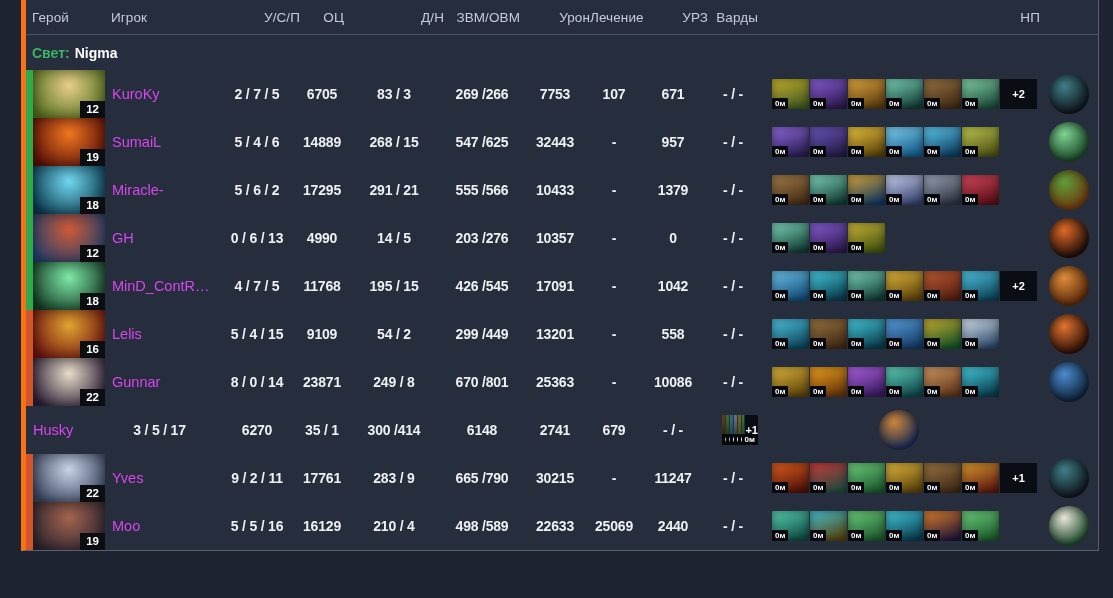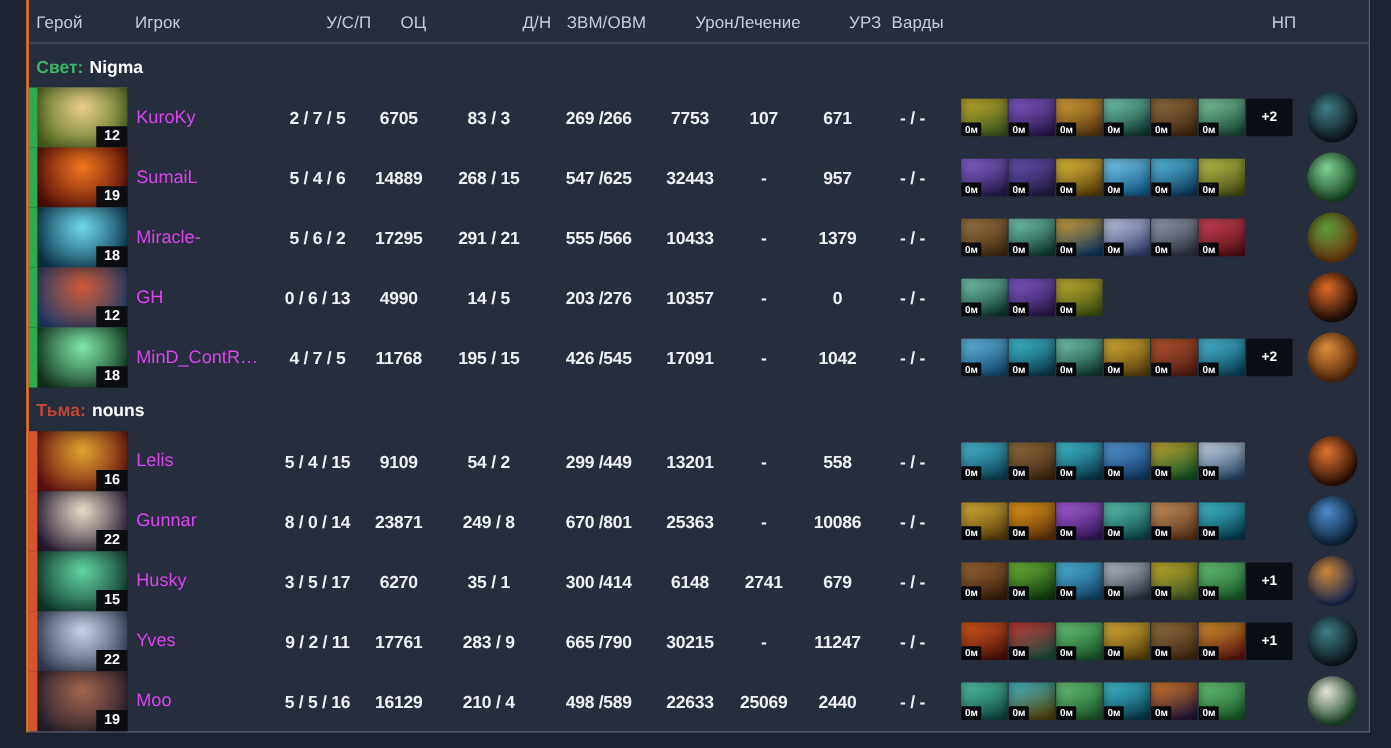--- a/index.html
+++ b/index.html
@@ -7,21 +7,21 @@
     width:1113px;height:598px;
     background:#1d2330;
     font-family:"Liberation Sans","DejaVu Sans",sans-serif;
     overflow:hidden;
     -webkit-font-smoothing:antialiased;
   }
   .board{
     margin-left:21px;
     width:1072px;
     background:#262d3c;
-    border-left:2px solid #f97316;
+    border-left:5px solid #f97316;
     border-right:1px solid #5a6070;
     border-bottom:1px solid #5a6070;
     box-sizing:content-box;
   }
   .row{
     display:grid;
     grid-template-columns:79px 109px 86px 44px 100px 76px 70px 48px 70px 50px 282px 58px;
     align-items:center;
   }
   .hdr{height:34px;border-bottom:1px solid #4c5260;}
@@ -283,24 +283,20 @@
         </div>
         <div class="item" style="background: linear-gradient(160deg, rgb(80, 198, 228) 0%, rgb(12, 68, 88) 88%);">
           <div class="time">0м</div>
         </div>
         <div class="more">+2</div>
       </div>
       <div class="np-cell">
         <div class="np" style="background: radial-gradient(circle at 38% 30%, rgb(222, 141, 58) 0%, rgb(92, 44, 12) 72%);"></div>
       </div>
     </div>
-    <div class="team-row">
-      <div class="side" style="color: rgb(191, 73, 54);">Тьма:</div>
-      <div class="tname">nouns</div>
-    </div>
     <div class="row prow">
       <div class="hero-cell">
         <div class="team-bar" style="background: rgb(212, 85, 44);"></div>
         <div class="portrait" style="background: radial-gradient(circle at 50% 32%, rgb(226, 164, 49) 0%, rgb(110, 20, 16) 85%);">
           <div class="lvl">16</div>
         </div>
       </div>
       <div class="pname">Lelis</div>
       <div class="num">5 / 4 / 15</div>
       <div class="num">9109</div>
@@ -368,26 +364,20 @@
         </div>
         <div class="item" style="background: linear-gradient(160deg, rgb(70, 204, 223) 0%, rgb(9, 60, 76) 88%);">
           <div class="time">0м</div>
         </div>
       </div>
       <div class="np-cell">
         <div class="np" style="background: radial-gradient(circle at 38% 30%, rgb(74, 140, 206) 0%, rgb(16, 38, 62) 72%);"></div>
       </div>
     </div>
     <div class="row prow">
-      <div class="hero-cell">
-        <div class="team-bar" style="background: rgb(212, 85, 44);"></div>
-        <div class="portrait" style="background: radial-gradient(circle at 50% 32%, rgb(98, 212, 164) 0%, rgb(17, 62, 48) 85%);">
-          <div class="lvl">15</div>
-        </div>
-      </div>
       <div class="pname">Husky</div>
       <div class="num">3 / 5 / 17</div>
       <div class="num">6270</div>
       <div class="num">35 / 1</div>
       <div class="num">300 /414</div>
       <div class="num">6148</div>
       <div class="num">2741</div>
       <div class="num">679</div>
       <div class="num">- / -</div>
       <div class="items-cell">

